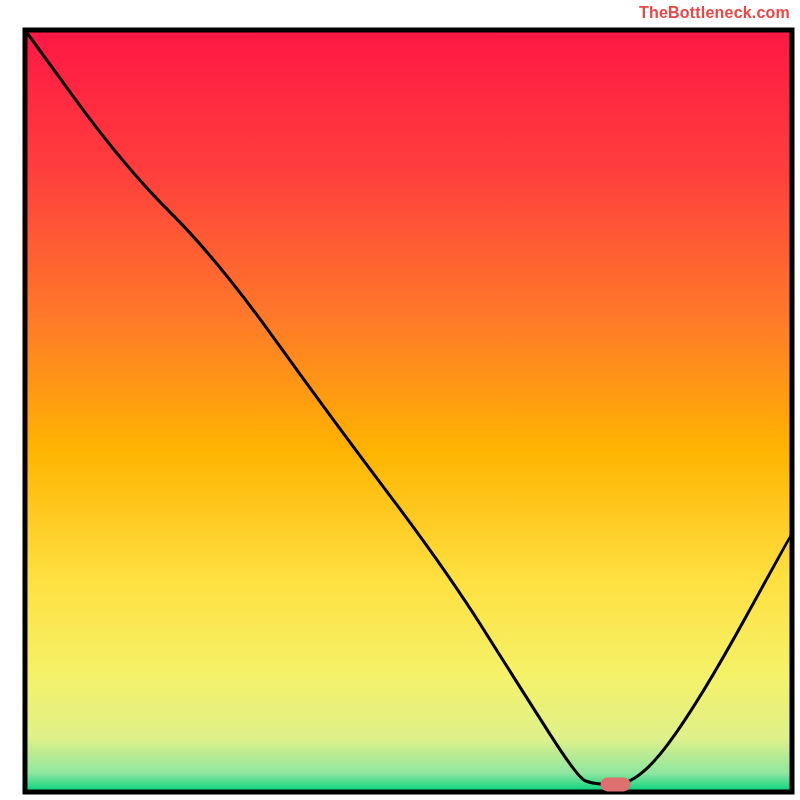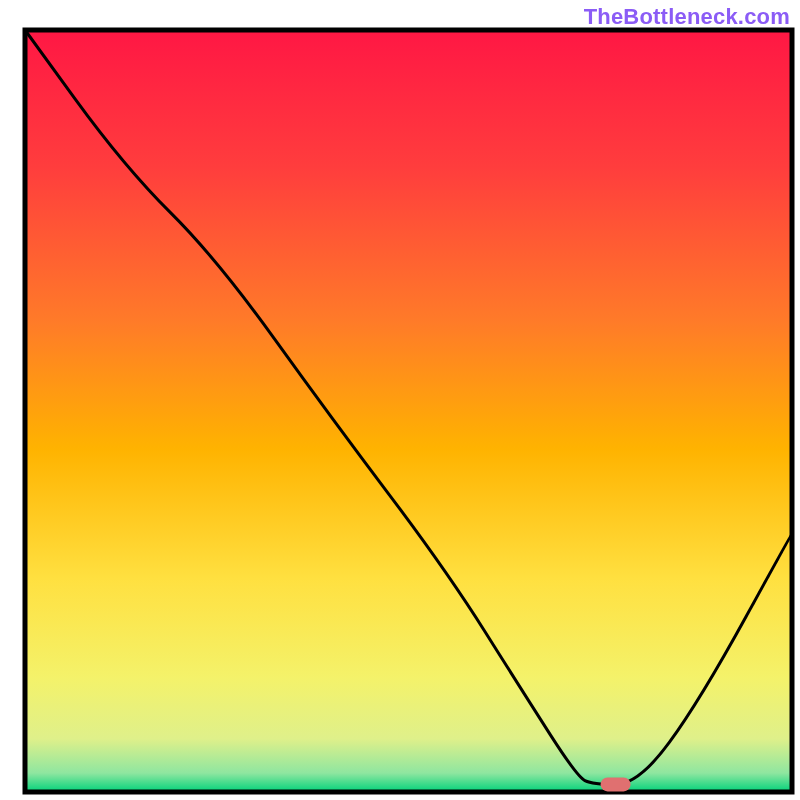--- a/index.html
+++ b/index.html
@@ -12,23 +12,23 @@
   }
   .chart-wrap {
     position: relative;
     width: 800px;
     height: 800px;
   }
   .watermark {
     position: absolute;
     top: 4px;
     right: 10px;
-    font-size: 22px;
+    font-size: 16px;
     font-weight: 600;
-    color: #8b5cf6;
+    color: #ef4444;
     letter-spacing: 0.2px;
     user-select: none;
   }
   svg.chart {
     display: block;
     width: 800px;
     height: 800px;
   }
   .marker {
     fill: #e07070;

